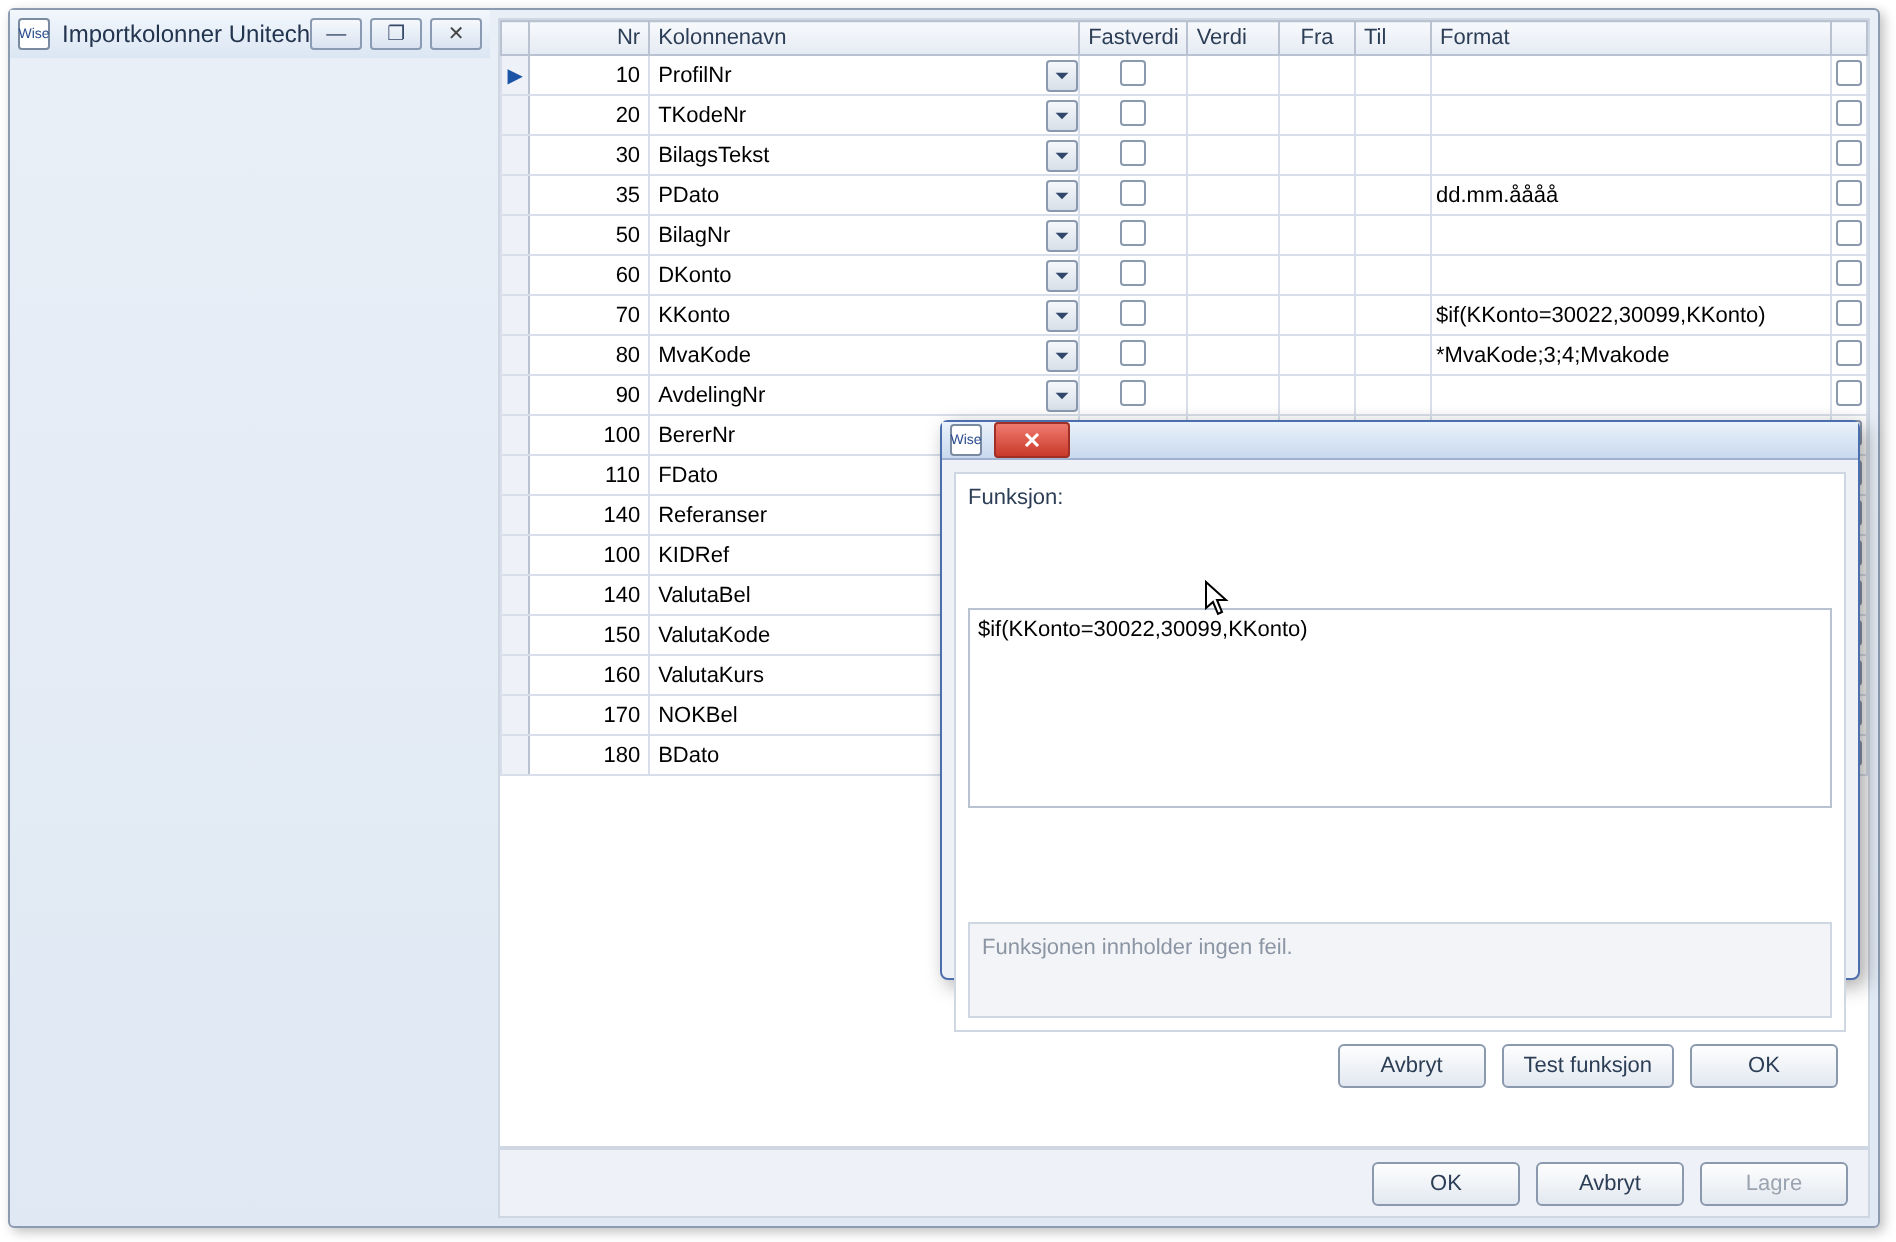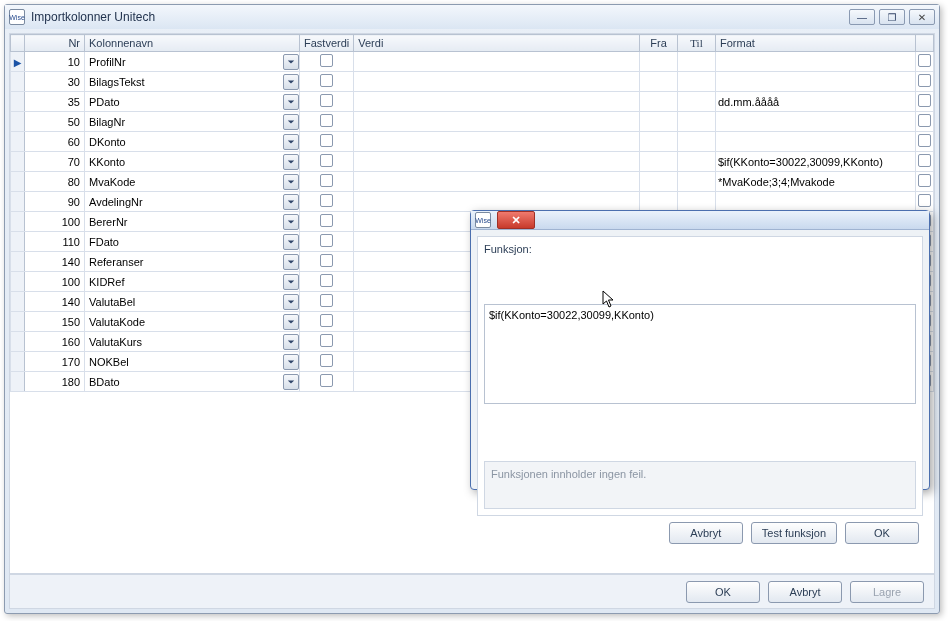--- a/index.html
+++ b/index.html
@@ -16,21 +16,21 @@
   
   .window {
     position: absolute;
     left: 4px; top: 4px;
     width: 936px; height: 610px;
     border: 1px solid #8c9bb0;
     border-radius: 3px;
     background: linear-gradient(#e9eff7, #dfe8f3);
     box-shadow: 2px 2px 6px rgba(0,0,0,0.25);
     display: flex;
-    flex-direction: column;
+    flex-direction: row;
   }
   .titlebar {
     height: 24px;
     display: flex;
     align-items: center;
     padding: 0 4px;
     background: linear-gradient(#f3f7fc, #dbe6f3);
   }
   .titlebar .app-icon {
     width: 16px; height: 16px;
@@ -83,21 +83,21 @@
     color:#2c3e56;
     height:14px;
     white-space:nowrap;
   }
   th.nr { text-align:right; width:60px; }
   th.rowhandle { width:14px; }
   th.name { width:215px; }
   th.fast { width:52px; text-align:center;}
   th.verdi { }
   th.fra { width:38px; text-align:center;}
-  th.til { width:38px; text-align:center;font-family:Liberation Serif, serif;}
+  th.til { width:38px; }
   th.format { width:200px; }
   th.tail { width:18px; }
   td {
     border: 1px solid #d8dfea;
     padding: 0 2px;
     height: 20px;
     vertical-align: middle;
     background:#fff;
     white-space:nowrap;
   }
@@ -236,20 +236,40 @@
             <th class="tail"></th>
           </tr>
         </thead>
         <tbody id="grid-body">
             <tr>
               <td class="rowhandle"><span class="row-pointer">▶</span></td>
               <td class="nr">10</td>
               <td class="name">
                 <div class="combo">
                   <span class="combo-text">ProfilNr</span>
+                  <span class="drop">
+                    <svg viewBox="0 0 10 10">
+                      <path d="M1 3 L5 7 L9 3 Z" fill="#30466a"></path>
+                    </svg>
+                  </span>
+                </div>
+              </td>
+              <td class="fast"><span class="chk"></span></td>
+              <td></td>
+              <td></td>
+              <td></td>
+              <td></td>
+              <td class="tail"><span class="chk"></span></td>
+            </tr>
+            <tr>
+              <td class="rowhandle"></td>
+              <td class="nr">20</td>
+              <td class="name">
+                <div class="combo">
+                  <span class="combo-text">TKodeNr</span>
                   <span class="drop">
                     <svg viewBox="0 0 10 10">
                       <path d="M1 3 L5 7 L9 3 Z" fill="#30466a"></path>
                     </svg>
                   </span>
                 </div>
               </td>
               <td class="fast"><span class="chk"></span></td>
               <td></td>
               <td></td>

